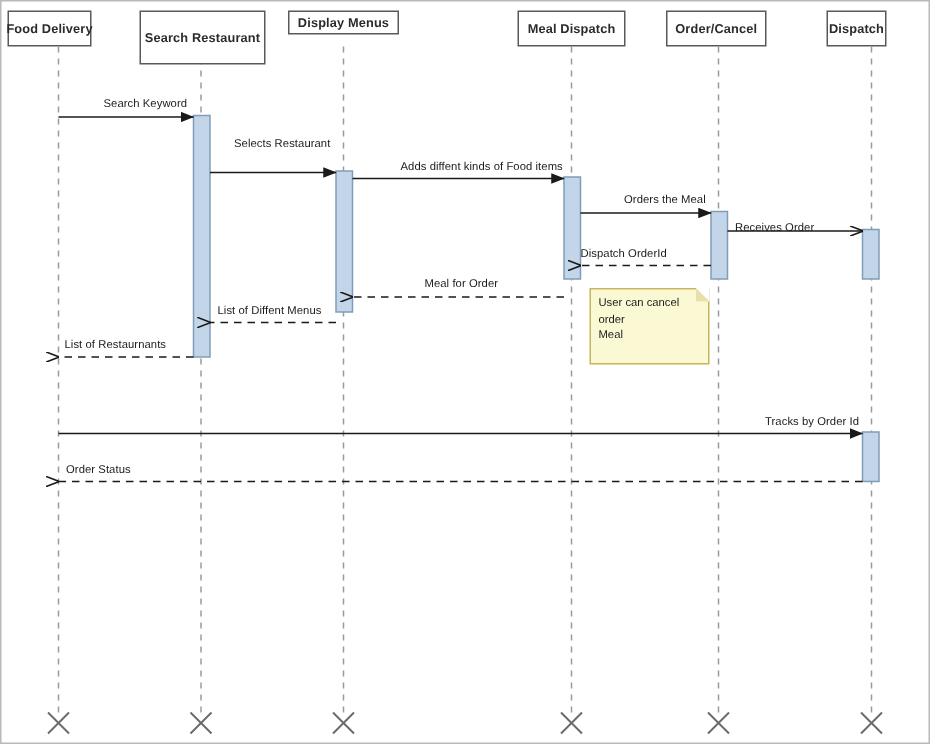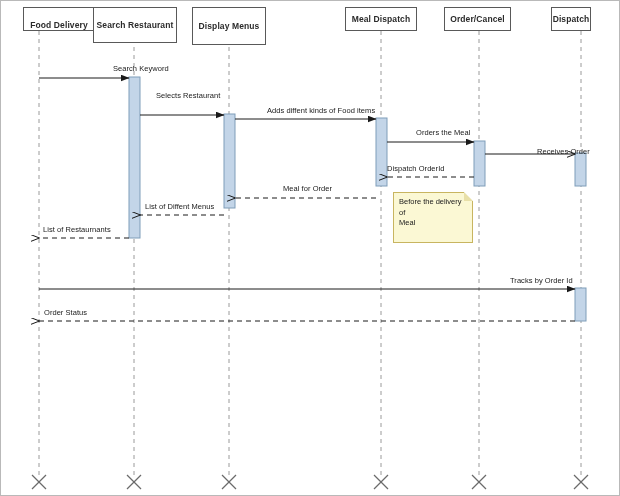--- a/index.html
+++ b/index.html
@@ -133,53 +133,53 @@
           <line x1="485" y1="474" x2="471" y2="488" stroke="#6b6b6b" stroke-width="1.3"></line>
         </g>
         <g>
           <line x1="573" y1="474" x2="587" y2="488" stroke="#6b6b6b" stroke-width="1.3"></line>
           <line x1="587" y1="474" x2="573" y2="488" stroke="#6b6b6b" stroke-width="1.3"></line>
         </g>
       </g>
   </svg>
 
   <div id="headers-layer">
-      <div class="lifeline-header" style="left: 22px; top: 6px; width: 72px; height: 24px; align-items: flex-end;">
+      <div class="lifeline-header" style="left: 4px; top: 6px; width: 56px; height: 24px;">
         <span>Food Delivery</span>
       </div>
       <div class="lifeline-header" style="left: 92px; top: 6px; width: 84px; height: 36px;">
         <span>Search Restaurant</span>
       </div>
-      <div class="lifeline-header" style="left: 191px; top: 6px; width: 74px; height: 38px; align-items: center;">
+      <div class="lifeline-header" style="left: 191px; top: 6px; width: 74px; height: 16px; align-items: center;">
         <span>Display Menus</span>
       </div>
       <div class="lifeline-header" style="left: 344px; top: 6px; width: 72px; height: 24px;">
         <span>Meal Dispatch</span>
       </div>
       <div class="lifeline-header" style="left: 443px; top: 6px; width: 67px; height: 24px;">
         <span>Order/Cancel</span>
       </div>
       <div class="lifeline-header" style="left: 550px; top: 6px; width: 40px; height: 24px;">
         <span>Dispatch</span>
       </div>
     </div>
   <div id="labels-layer">
-      <div class="msg-label" style="left: 68px; top: 63px; margin-left: 44px;">Search Keyword</div>
+      <div class="msg-label" style="left: 68px; top: 63px;">Search Keyword</div>
       <div class="msg-label" style="left: 155px; top: 90px; text-align: center;">Selects Restaurant</div>
       <div class="msg-label" style="left: 266px; top: 105px;">Adds diffent kinds of Food items</div>
       <div class="msg-label" style="left: 415px; top: 127px;">Orders the Meal</div>
-      <div class="msg-label" style="left: 536px; top: 146px; text-align: right;">Receives Order</div>
+      <div class="msg-label" style="left: 489px; top: 146px; text-align: right;">Receives Order</div>
       <div class="msg-label" style="left: 386px; top: 163px;">Dispatch OrderId</div>
       <div class="msg-label" style="left: 238px; top: 183px; margin-left: 44px;">Meal for Order</div>
       <div class="msg-label" style="left: 144px; top: 201px;">List of Diffent Menus</div>
       <div class="msg-label" style="left: 42px; top: 224px;">List of Restaurnants</div>
       <div class="msg-label" style="left: 509px; top: 275px;">Tracks by Order Id</div>
       <div class="msg-label" style="left: 43px; top: 307px;">Order Status</div>
     </div>
   <div id="notes-layer">
       <div class="note-box" style="left: 392px; top: 191px; width: 80px; height: 51px;">
-        <div>Before the delivery of</div>
+        <div>User can cancel order</div>
         <div>Meal</div>
       </div>
       <div class="note-fold" style="left: 463px; top: 191px;"></div>
     </div>
 
 </div>
 
 </body></html>

